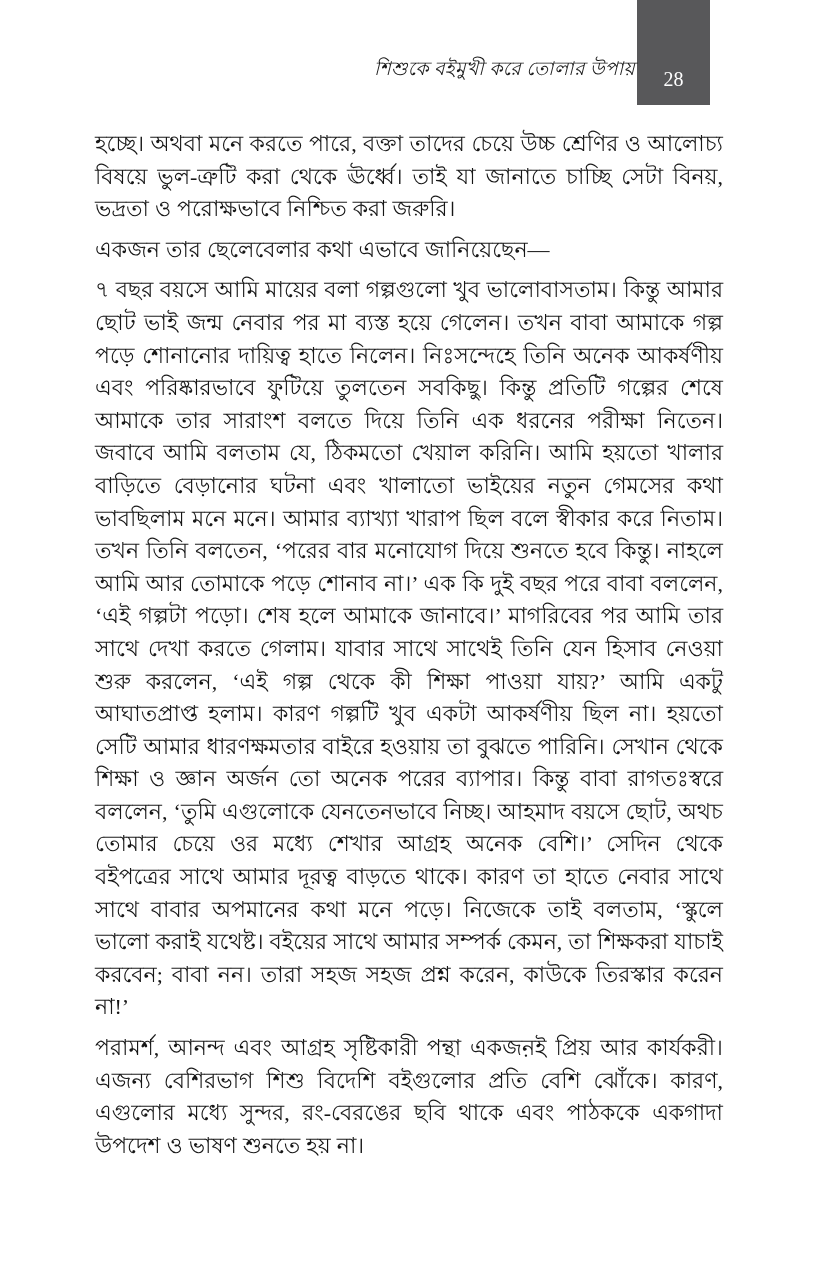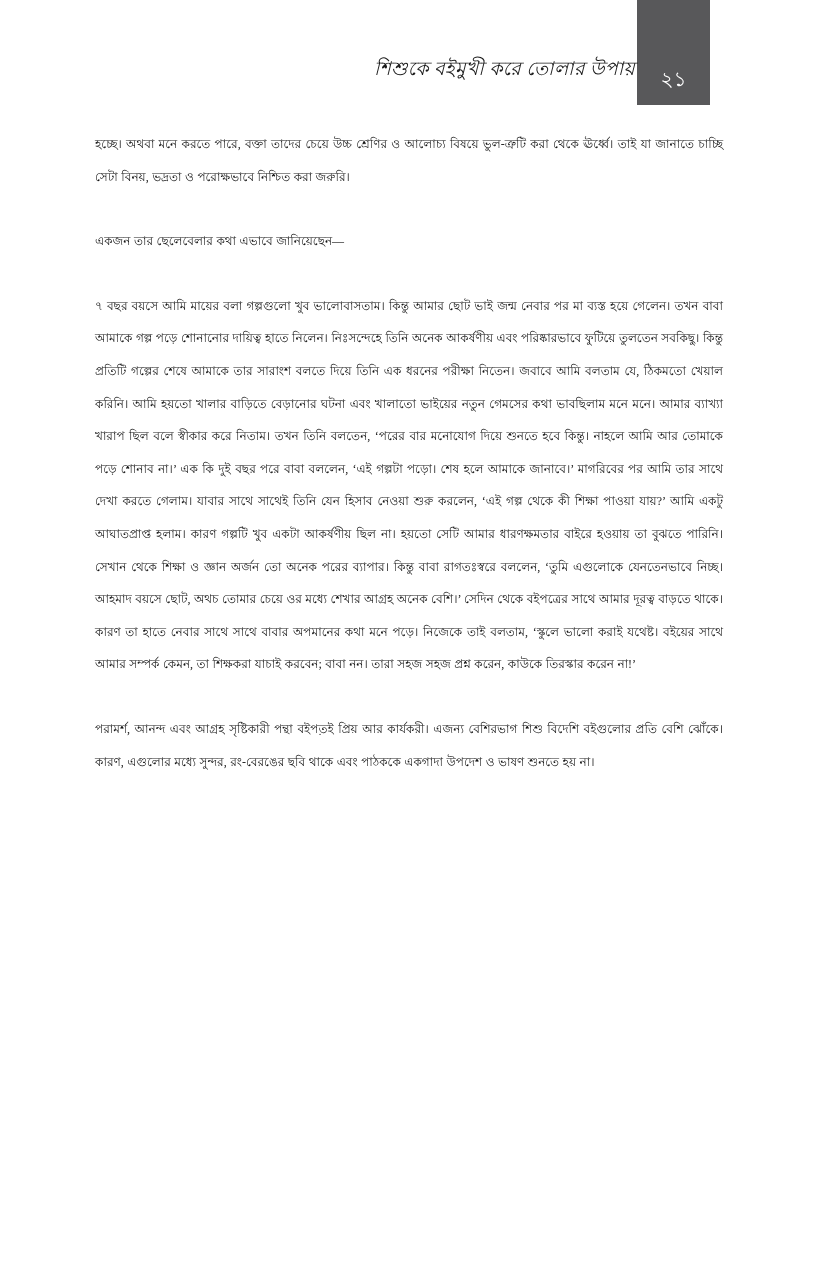--- a/index.html
+++ b/index.html
@@ -65,46 +65,46 @@
   .body-column {
     position: absolute;
     left: 95px;
     top: 128px;
     width: 628px;
   }
   .para {
     margin: 0;
     text-align: justify;
     text-justify: inter-word;
-    font-size: 12px;
+    font-size: 22px;
     line-height: 32.6px;
     color: #161616;
     word-spacing: 0.5px;
     font-family: "Liberation Serif", "DejaVu Serif", serif;
   }
   .para + .para {
-    margin-top: 32px;
+    margin-top: 8px;
   }
   .para-last-line-left {
     text-align-last: left;
   }
 </style>
 </head>
 <body>
 
 <div class="page">
 
   <div class="folio-block">
-    <div class="folio-number">২১</div>
+    <div class="folio-number">28</div>
   </div>
 
   <div class="running-head">
     <div class="running-head-title">শিশুকে বইমুখী করে তোলার উপায়</div>
   </div>
 
   <div class="body-column">
     <p class="para para-last-line-left">হচ্ছে। অথবা মনে করতে পারে, বক্তা তাদের চেয়ে উচ্চ শ্রেণির ও আলোচ্য বিষয়ে ভুল-ত্রুটি করা থেকে ঊর্ধ্বে। তাই যা জানাতে চাচ্ছি সেটা বিনয়, ভদ্রতা ও পরোক্ষভাবে নিশ্চিত করা জরুরি।</p>
     <p class="para para-last-line-left">একজন তার ছেলেবেলার কথা এভাবে জানিয়েছেন—</p>
     <p class="para para-last-line-left">৭ বছর বয়সে আমি মায়ের বলা গল্পগুলো খুব ভালোবাসতাম। কিন্তু আমার ছোট ভাই জন্ম নেবার পর মা ব্যস্ত হয়ে গেলেন। তখন বাবা আমাকে গল্প পড়ে শোনানোর দায়িত্ব হাতে নিলেন। নিঃসন্দেহে তিনি অনেক আকর্ষণীয় এবং পরিষ্কারভাবে ফুটিয়ে তুলতেন সবকিছু। কিন্তু প্রতিটি গল্পের শেষে আমাকে তার সারাংশ বলতে দিয়ে তিনি এক ধরনের পরীক্ষা নিতেন। জবাবে আমি বলতাম যে, ঠিকমতো খেয়াল করিনি। আমি হয়তো খালার বাড়িতে বেড়ানোর ঘটনা এবং খালাতো ভাইয়ের নতুন গেমসের কথা ভাবছিলাম মনে মনে। আমার ব্যাখ্যা খারাপ ছিল বলে স্বীকার করে নিতাম। তখন তিনি বলতেন, ‘পরের বার মনোযোগ দিয়ে শুনতে হবে কিন্তু। নাহলে আমি আর তোমাকে পড়ে শোনাব না।’ এক কি দুই বছর পরে বাবা বললেন, ‘এই গল্পটা পড়ো। শেষ হলে আমাকে জানাবে।’ মাগরিবের পর আমি তার সাথে দেখা করতে গেলাম। যাবার সাথে সাথেই তিনি যেন হিসাব নেওয়া শুরু করলেন, ‘এই গল্প থেকে কী শিক্ষা পাওয়া যায়?’ আমি একটু আঘাতপ্রাপ্ত হলাম। কারণ গল্পটি খুব একটা আকর্ষণীয় ছিল না। হয়তো সেটি আমার ধারণক্ষমতার বাইরে হওয়ায় তা বুঝতে পারিনি। সেখান থেকে শিক্ষা ও জ্ঞান অর্জন তো অনেক পরের ব্যাপার। কিন্তু বাবা রাগতঃস্বরে বললেন, ‘তুমি এগুলোকে যেনতেনভাবে নিচ্ছ। আহমাদ বয়সে ছোট, অথচ তোমার চেয়ে ওর মধ্যে শেখার আগ্রহ অনেক বেশি।’ সেদিন থেকে বইপত্রের সাথে আমার দূরত্ব বাড়তে থাকে। কারণ তা হাতে নেবার সাথে সাথে বাবার অপমানের কথা মনে পড়ে। নিজেকে তাই বলতাম, ‘স্কুলে ভালো করাই যথেষ্ট। বইয়ের সাথে আমার সম্পর্ক কেমন, তা শিক্ষকরা যাচাই করবেন; বাবা নন। তারা সহজ সহজ প্রশ্ন করেন, কাউকে তিরস্কার করেন না!’</p>
-    <p class="para para-last-line-left">পরামর্শ, আনন্দ এবং আগ্রহ সৃষ্টিকারী পন্থা বইপত়ই প্রিয় আর কার্যকরী। এজন্য বেশিরভাগ শিশু বিদেশি বইগুলোর প্রতি বেশি ঝোঁকে। কারণ, এগুলোর মধ্যে সুন্দর, রং-বেরঙের ছবি থাকে এবং পাঠককে একগাদা উপদেশ ও ভাষণ শুনতে হয় না।</p>
+    <p class="para para-last-line-left">পরামর্শ, আনন্দ এবং আগ্রহ সৃষ্টিকারী পন্থা একজন়ই প্রিয় আর কার্যকরী। এজন্য বেশিরভাগ শিশু বিদেশি বইগুলোর প্রতি বেশি ঝোঁকে। কারণ, এগুলোর মধ্যে সুন্দর, রং-বেরঙের ছবি থাকে এবং পাঠককে একগাদা উপদেশ ও ভাষণ শুনতে হয় না।</p>
   </div>
 
 </div>
 
 </body></html>

